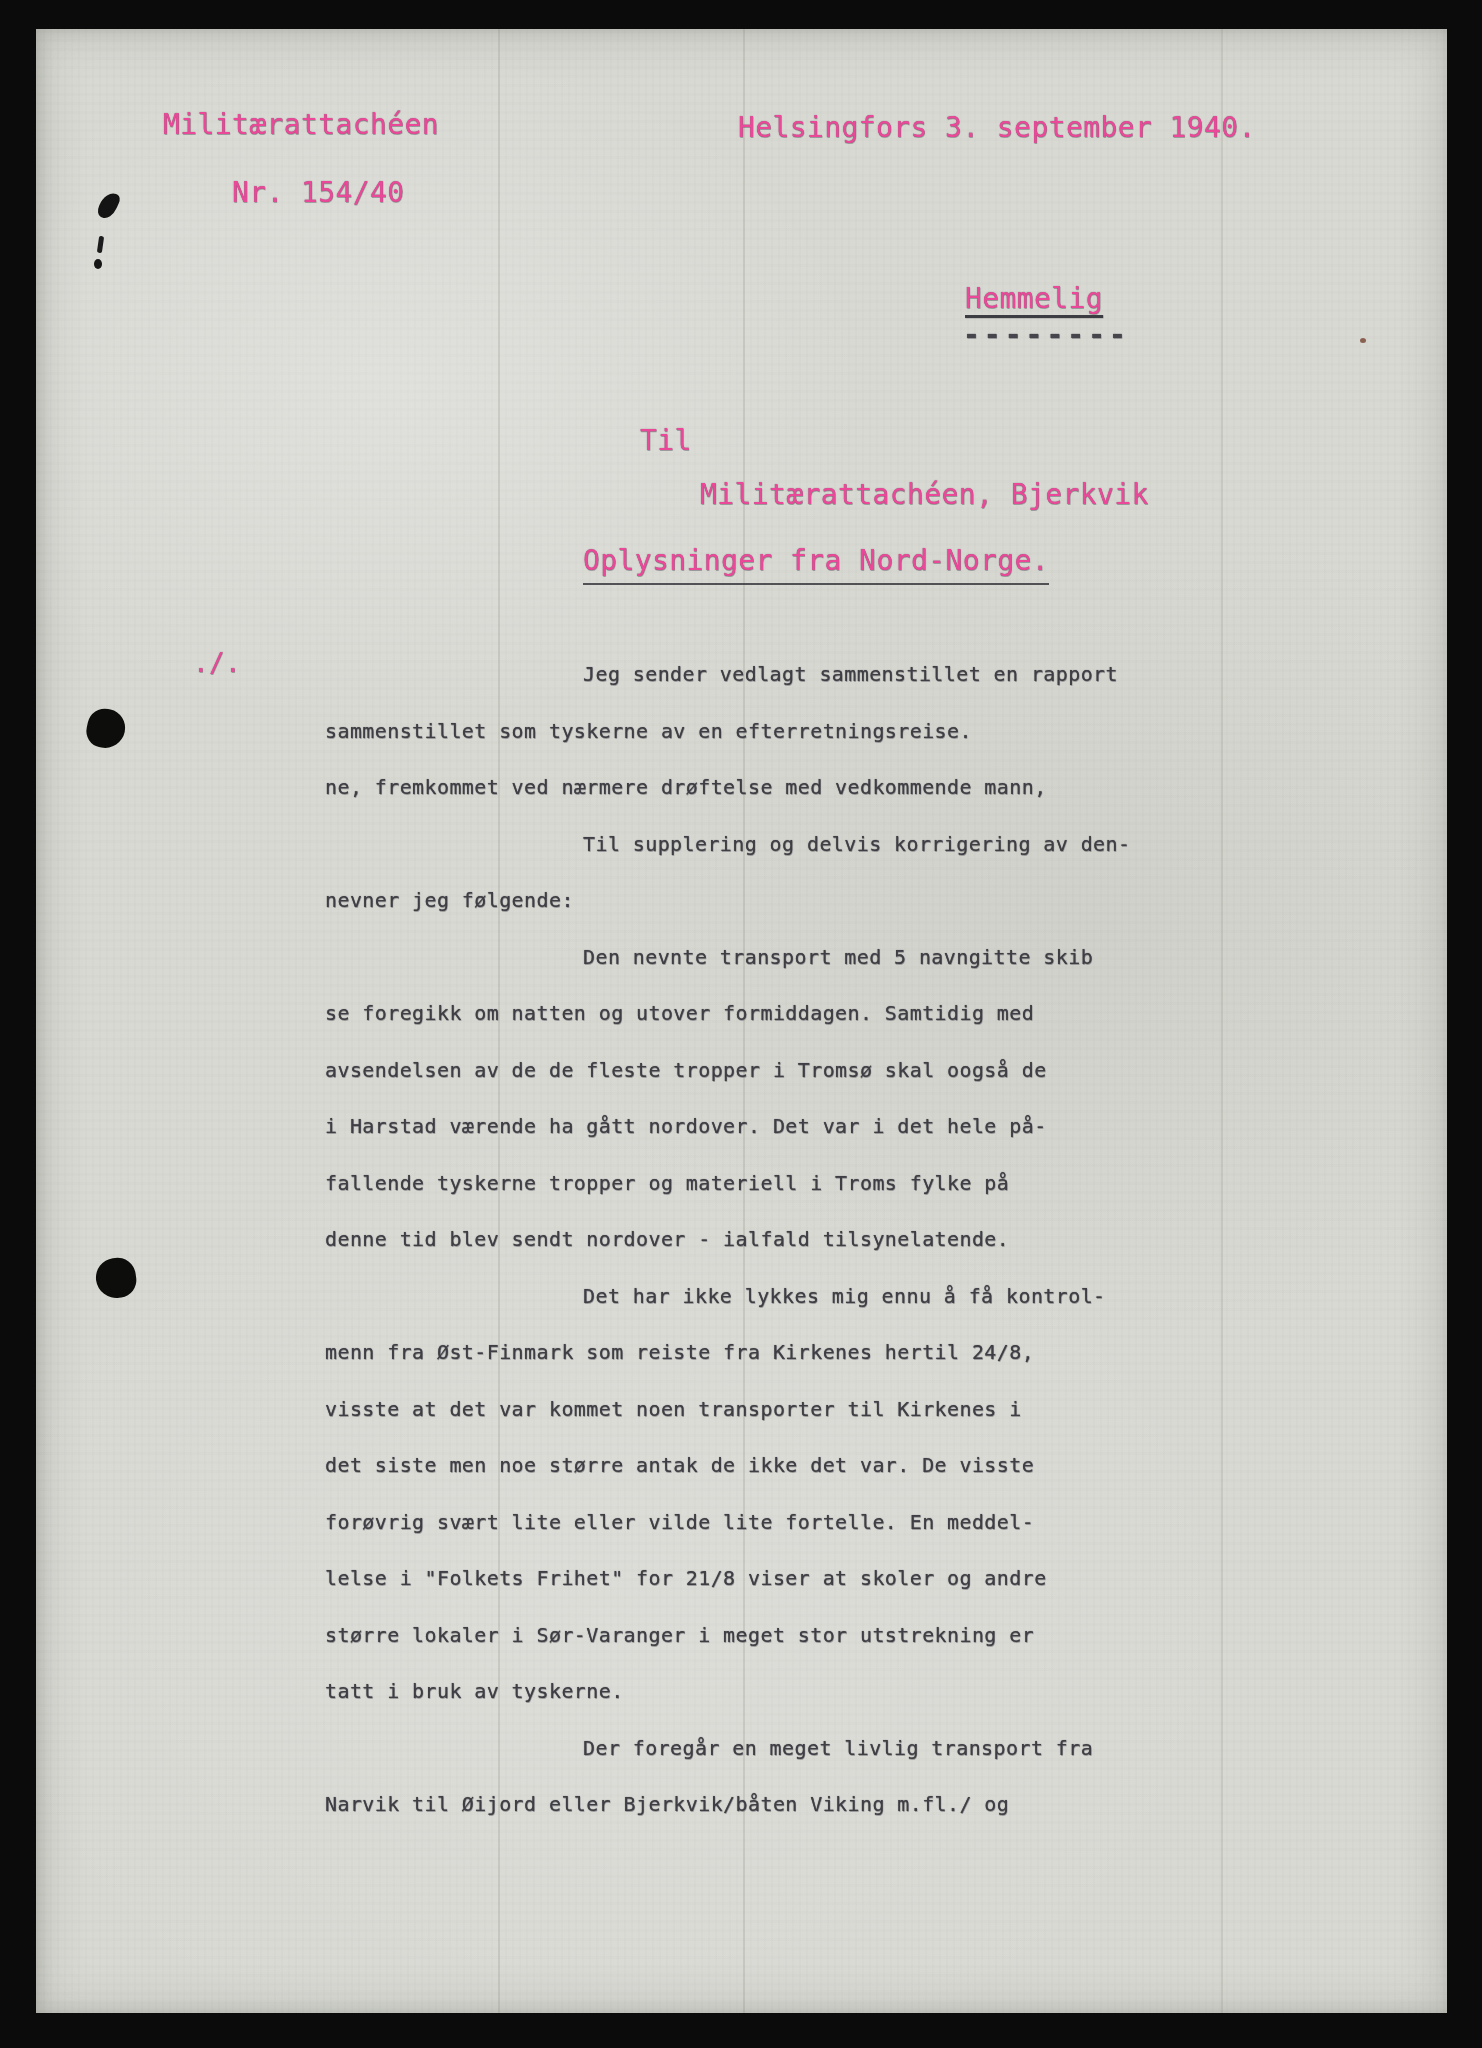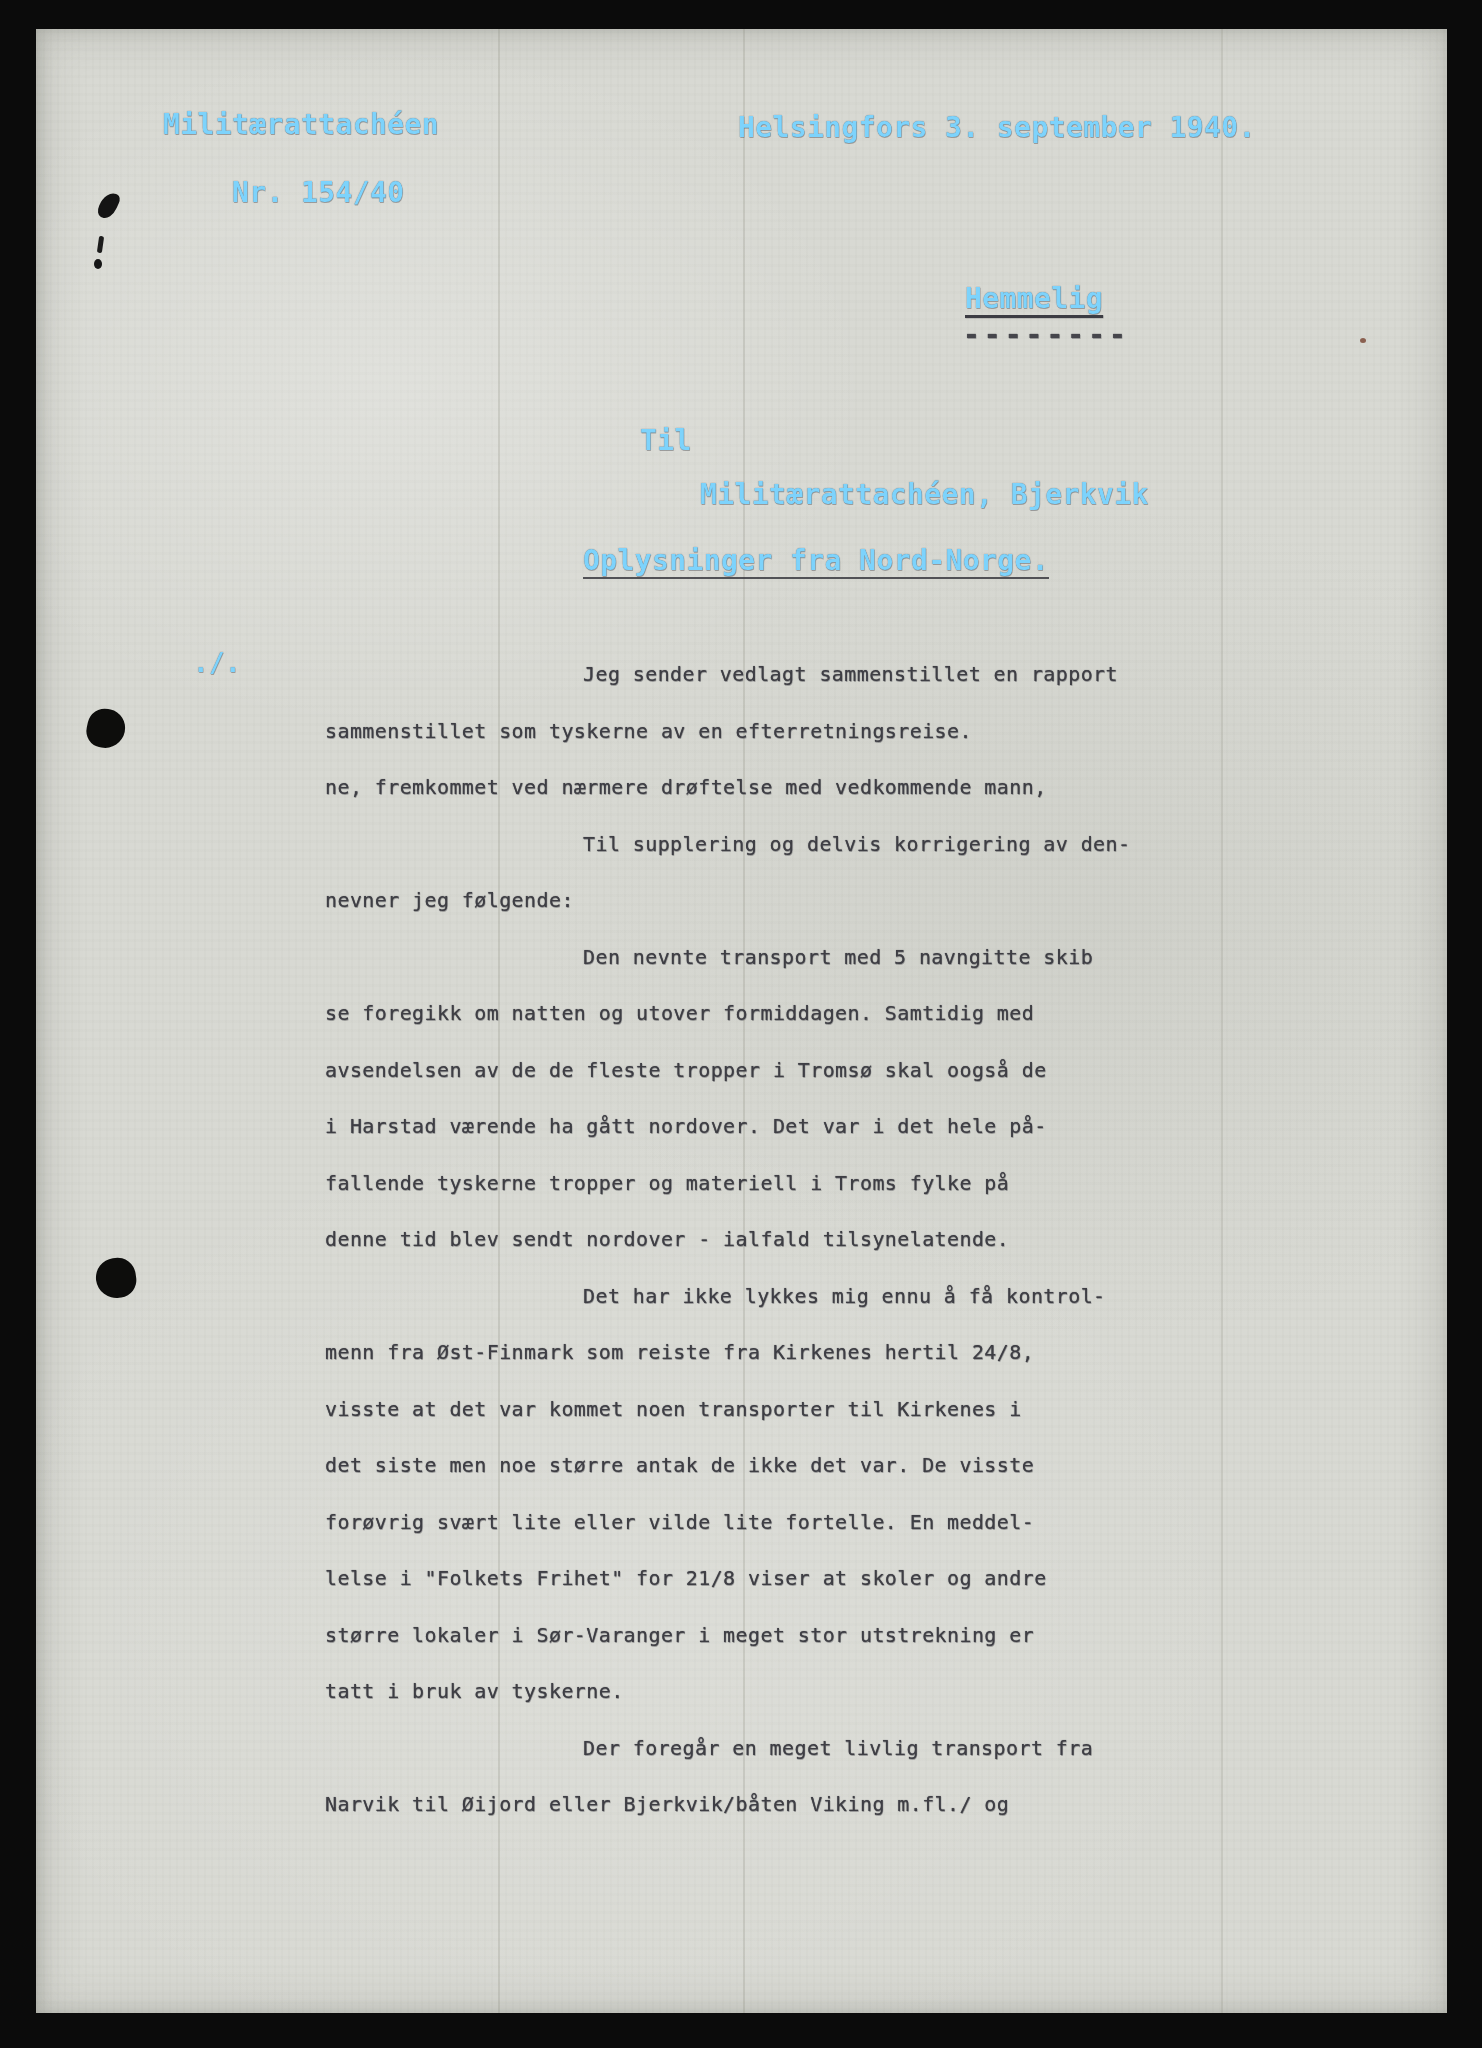--- a/index.html
+++ b/index.html
@@ -17,37 +17,36 @@
       radial-gradient(ellipse 700px 500px at 25% 18%, rgba(255,255,255,0.22), transparent 70%),
       radial-gradient(ellipse 800px 600px at 75% 45%, rgba(130,133,122,0.10), transparent 70%),
       radial-gradient(ellipse 900px 700px at 40% 80%, rgba(255,255,255,0.12), transparent 75%),
       repeating-linear-gradient(90deg, rgba(148,150,138,0.045) 0 2px, transparent 2px 7px),
       repeating-linear-gradient(0deg, rgba(156,158,146,0.040) 0 3px, transparent 3px 9px);
     box-shadow:inset 0 0 45px rgba(90,92,82,0.25), inset 4px 0 14px rgba(90,92,82,0.18);
   }
   .crease{position:absolute;top:0;width:2px;height:100%;background:rgba(140,142,128,0.22);}
   .txt{
     position:absolute;
-    color:#7dd3fc;
+    color:#ec4899;
     font-size:28px;
     letter-spacing:0.4px;
     white-space:pre;
     text-shadow:0 0 1px rgba(62,62,70,0.75), 0.5px 0.5px 0.5px rgba(62,62,70,0.35);
-    font-weight:bold;
   }
   .classification{
     text-decoration:underline;
     text-decoration-thickness:2.5px;
     text-underline-offset:7px;
     text-decoration-color:rgba(58,58,64,0.9);
   }
   .dashrow{letter-spacing:4px;font-weight:bold;color:#46464c;}
   .subject{
     border-bottom:2.5px solid rgba(58,58,64,0.85);
-    padding-bottom:0;
+    padding-bottom:6px;
   }
   #body-text{
     position:absolute;left:325px;top:646px;width:1070px;
     color:#3e3e44;font-size:20px;letter-spacing:0.4px;
     text-shadow:0 0 1px rgba(62,62,70,0.75), 0.5px 0.5px 0.5px rgba(62,62,70,0.35);
   }
   #body-text .line{height:56.5px;line-height:56.5px;white-space:pre;}
   #body-text .indent{padding-left:258px;}
   .hole{position:absolute;background:#0d0d0c;}
   .hole-1{left:87px;top:709px;width:38px;height:39px;border-radius:48% 52% 55% 45%;transform:rotate(12deg);}

